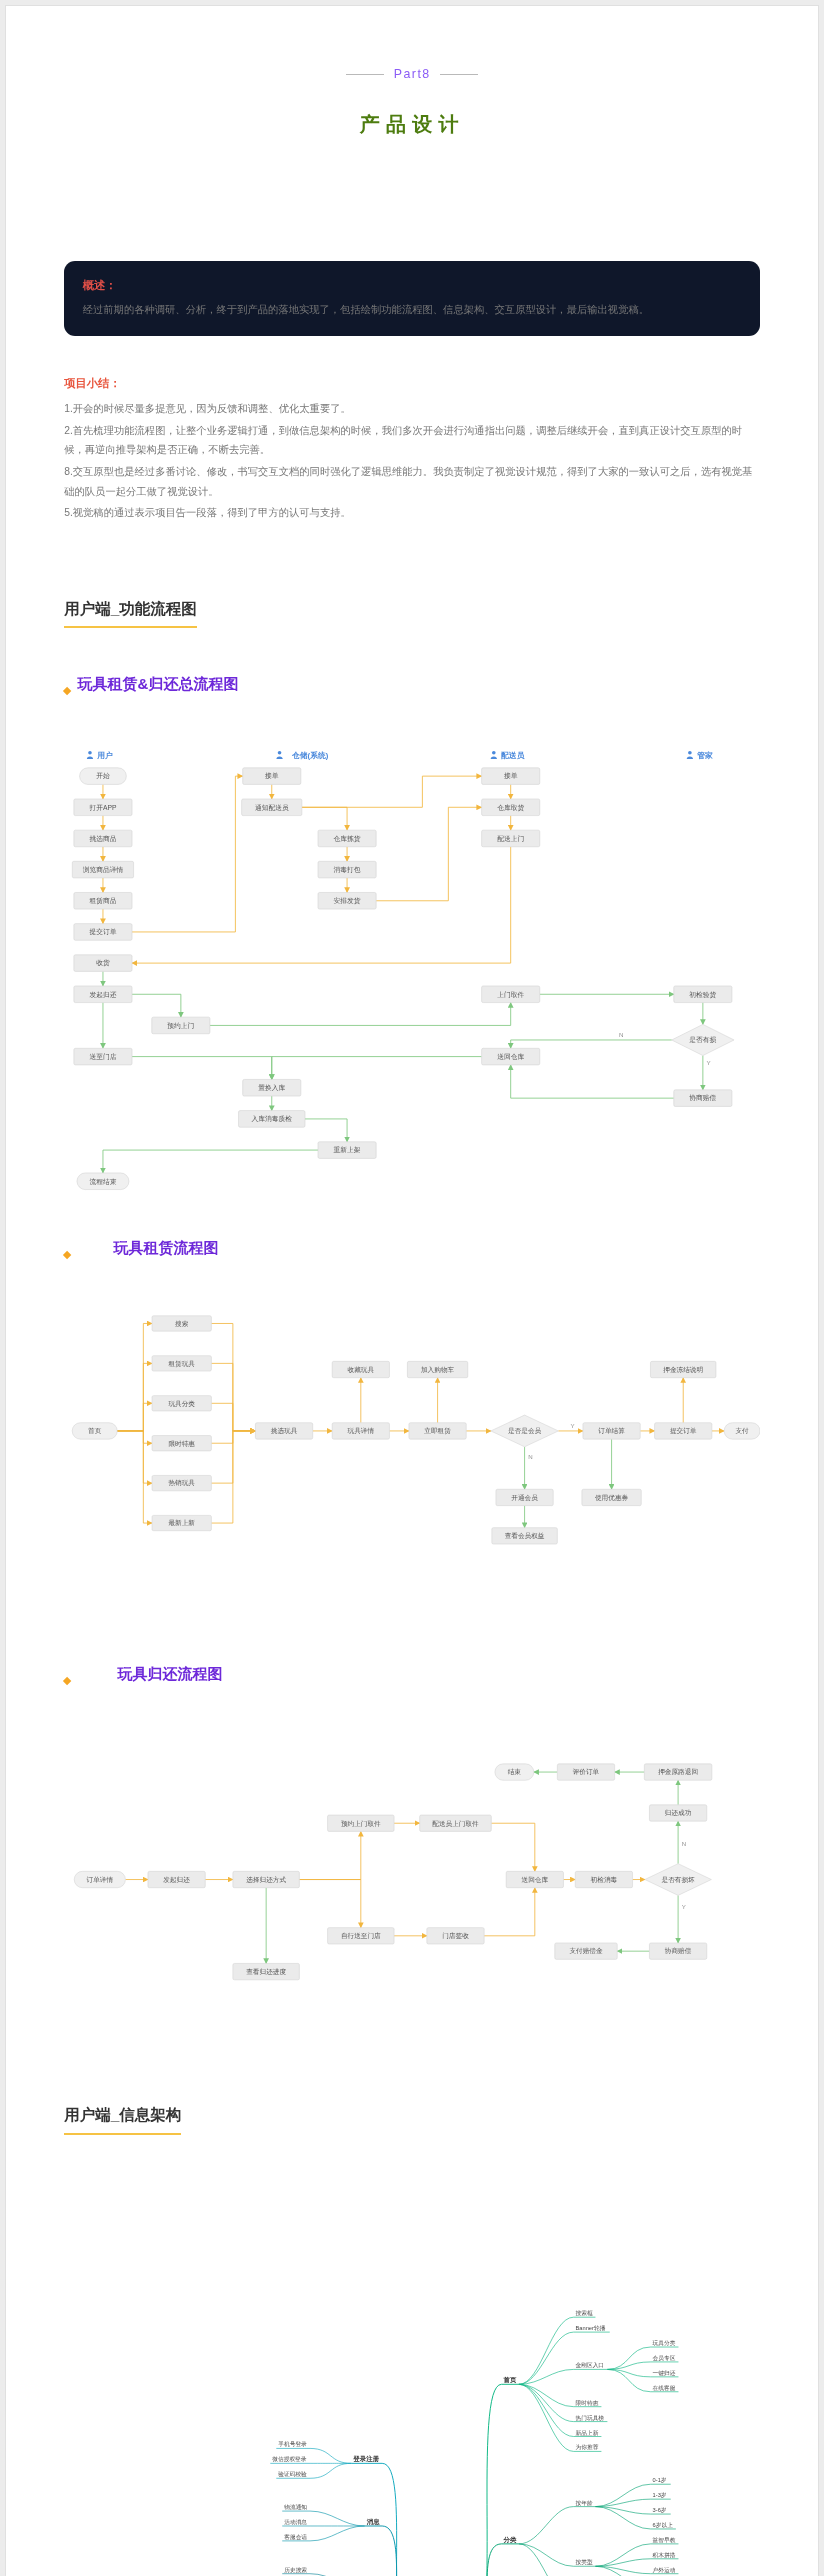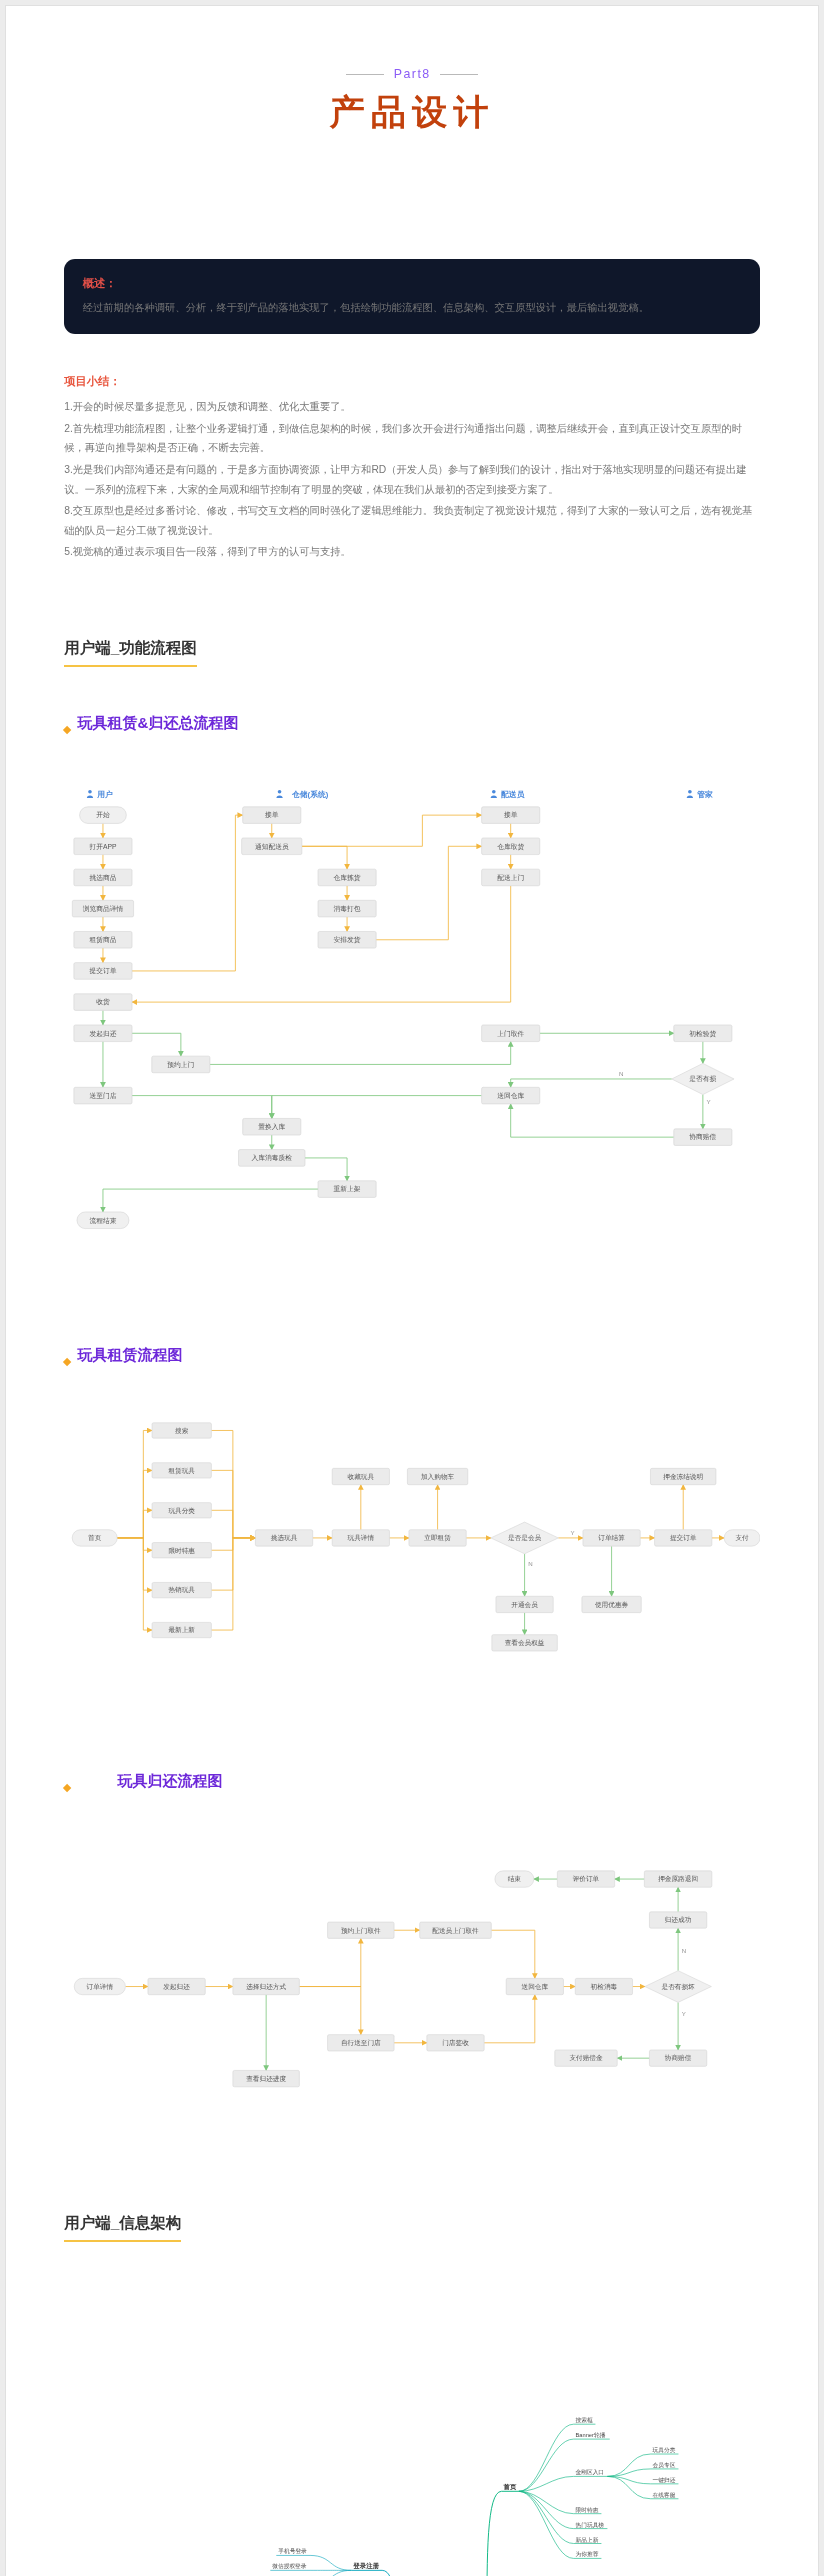--- a/index.html
+++ b/index.html
@@ -9,36 +9,36 @@
     font-family:"Liberation Sans","DejaVu Sans",sans-serif; color:#555;
   }
   .sheet {
     position:absolute; left:5.2px; top:5.2px; width:814px; height:3328px;
     background:#ffffff; border:0.5px solid #e0e0e0; overflow:hidden;
   }
   .content { width:696px; margin:0 auto; }
   .part-row { display:flex; align-items:center; justify-content:center; margin-top:61px; }
   .part-line { width:38px; height:0.5px; background:#b9b9b9; margin:0 9.3px; }
   .part-label { font-size:12.4px; letter-spacing:1.5px; color:#8b5cf6; }
-  h1.page-title { text-align:center; font-size:35px; letter-spacing:6.2px; color:#c2410c; font-weight:600; margin-top:8px; }
+  h1.page-title { text-align:center; font-size:20px; letter-spacing:6.2px; color:#4d7c0f; font-weight:600; margin-top:30px; }
   .overview-box { margin-top:123px; background:#0f172a; border-radius:11px; padding:16.5px 18.5px; }
   .overview-box .box-heading { font-size:11.3px; font-weight:bold; color:#e35048; margin-bottom:7.2px; }
   .overview-box .box-body { font-size:10.3px; color:#777; line-height:1.9; }
   .summary { margin-top:40px; }
   .summary .box-heading { font-size:11.3px; font-weight:bold; color:#e8553d; margin-bottom:8.2px; }
   .summary li { list-style:none; font-size:10.3px; color:#777; line-height:1.9; margin-bottom:2.1px; }
   h2.section-title { margin-top:76px; font-size:15.5px; color:#333; font-weight:bold; }
   h2.section-title span { display:inline-block; padding-bottom:6.2px; border-bottom:2.1px solid #f6c344; }
   h3.sub-title { margin-top:47px; font-size:15px; color:#6d28d9; font-weight:bold; display:flex; align-items:flex-end; }
   h3.sub-title .diamond { width:6.2px; height:6.2px; background:#f5a623; transform:rotate(45deg); display:inline-block; margin-right:7.2px; flex:none; }
   svg.flow { display:block; margin-top:52px; width:696px; }
   svg#flow2 { margin-top:45px; }
   svg#flow3 { margin-top:42px; }
   svg#mindmap { display:block; margin-top:42px; width:696px; }
-  h3#sub2 { margin-top:99px; }
+  h3#sub2 { margin-top:31px;gap:36px; }
   h3#sub3 { margin-top:106px;gap:40px; }
   h2#section2 { margin-top:103px; }
   svg text { font-family:"Liberation Sans","DejaVu Sans",sans-serif; }
 </style>
 </head>
 <body>
 
 <div class="sheet">
   <div class="content">
 
@@ -53,21 +53,20 @@
     <div class="overview-box">
       <div class="box-heading">概述：</div>
       <div class="box-body">经过前期的各种调研、分析，终于到产品的落地实现了，包括绘制功能流程图、信息架构、交互原型设计，最后输出视觉稿。</div>
     </div>
 
     <div class="summary">
       <div class="box-heading">项目小结：</div>
       <ul>
         <li>1.开会的时候尽量多提意见，因为反馈和调整、优化太重要了。</li>
         <li>2.首先梳理功能流程图，让整个业务逻辑打通，到做信息架构的时候，我们多次开会进行沟通指出问题，调整后继续开会，直到真正设计交互原型的时候，再逆向推导架构是否正确，不断去完善。</li>
-        <li>3.光是我们内部沟通还是有问题的，于是多方面协调资源，让甲方和RD（开发人员）参与了解到我们的设计，指出对于落地实现明显的问题还有提出建议。一系列的流程下来，大家的全局观和细节控制有了明显的突破，体现在我们从最初的否定到接受方案了。</li>
         <li>8.交互原型也是经过多番讨论、修改，书写交互文档的同时强化了逻辑思维能力。我负责制定了视觉设计规范，得到了大家的一致认可之后，选有视觉基础的队员一起分工做了视觉设计。</li>
         <li>5.视觉稿的通过表示项目告一段落，得到了甲方的认可与支持。</li>
       </ul>
     </div>
 
     <h2 class="section-title">
       <span>用户端_功能流程图</span>
     </h2>
 
     <h3 class="sub-title" id="sub1">

